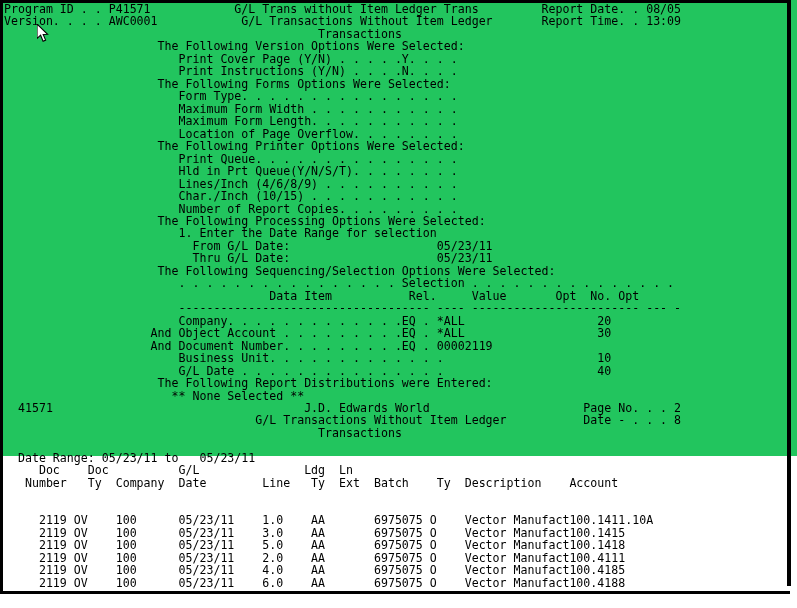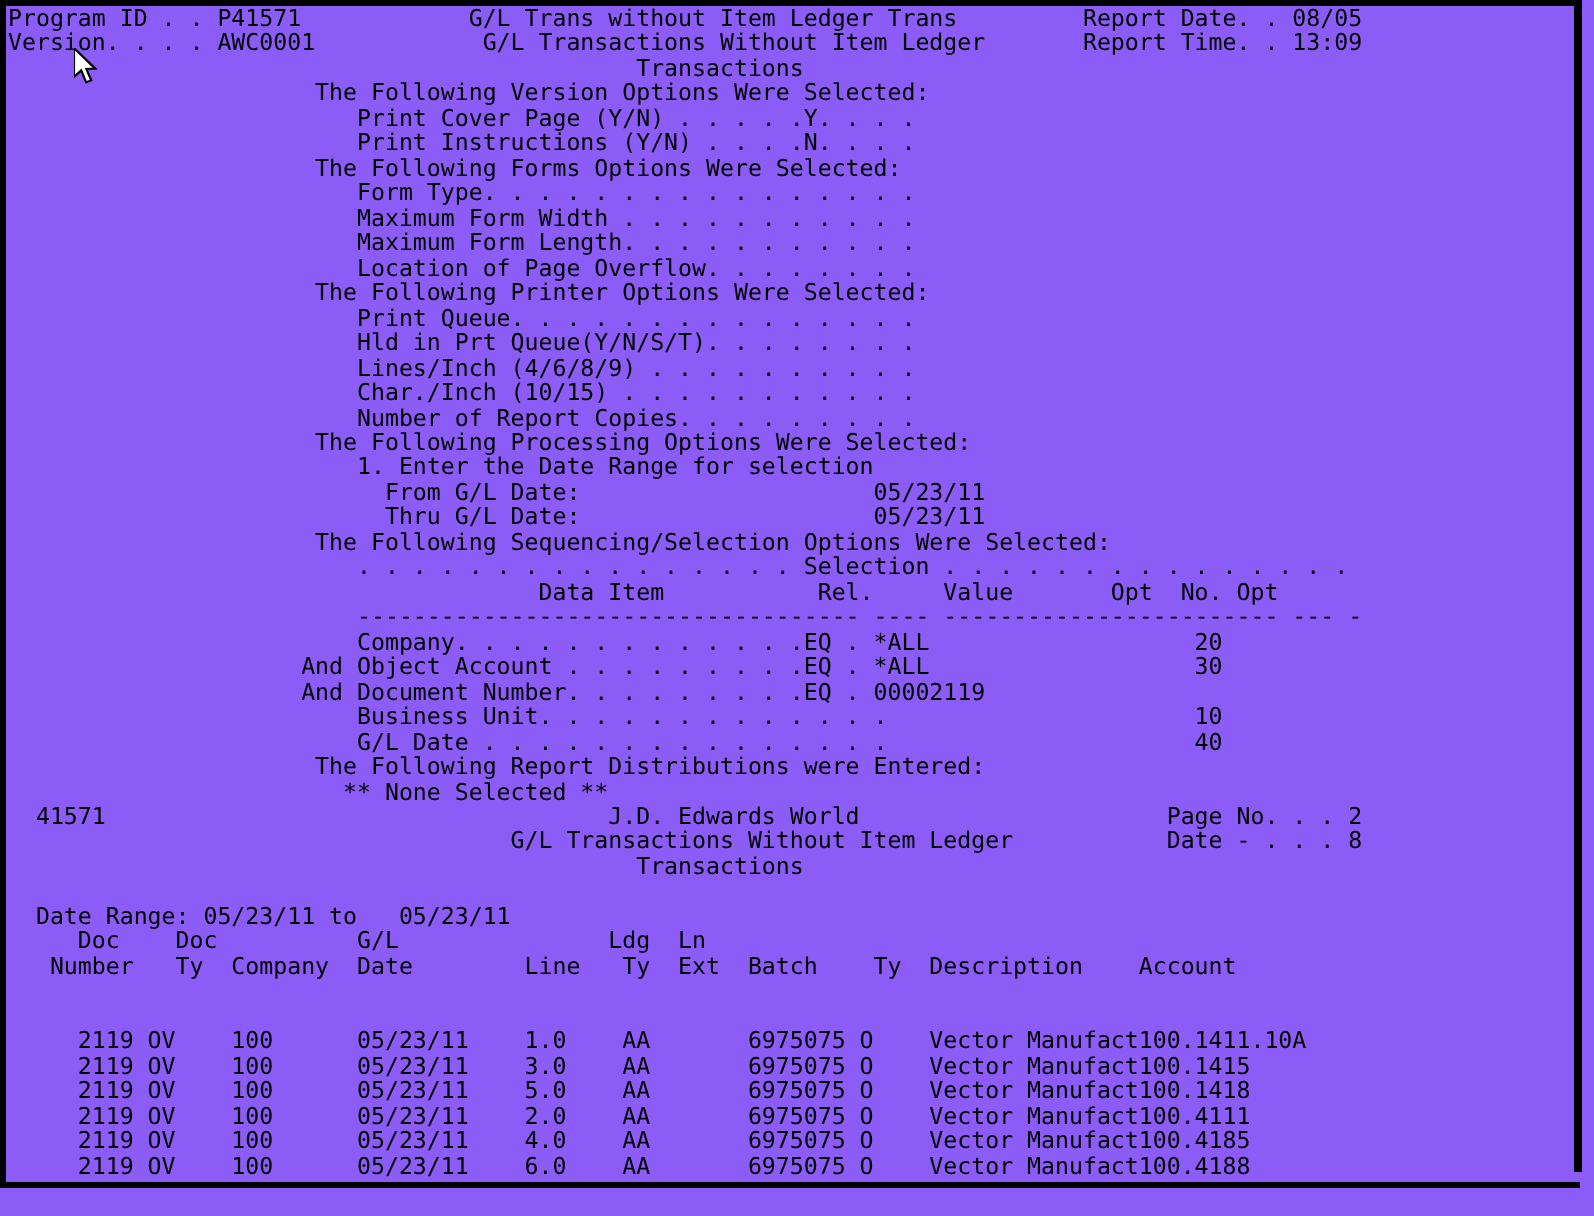--- a/index.html
+++ b/index.html
@@ -12,22 +12,22 @@
     width: 797px;
     height: 608px;
     overflow: hidden;
     font-family: "DejaVu Sans Mono", "Liberation Mono", monospace;
   }
 
   
   #report-window {
     position: relative;
     width: 797px;
-    height: 608px;
-    background: #8b5cf6;
+    height: 456px;
+    background: #22c55e;
     box-sizing: border-box;
   }
   .border-top {
     position: absolute;
     left: 0; top: 0;
     width: 790px; height: 3px;
     background: #000000;
   }
   .border-left {
     position: absolute;

